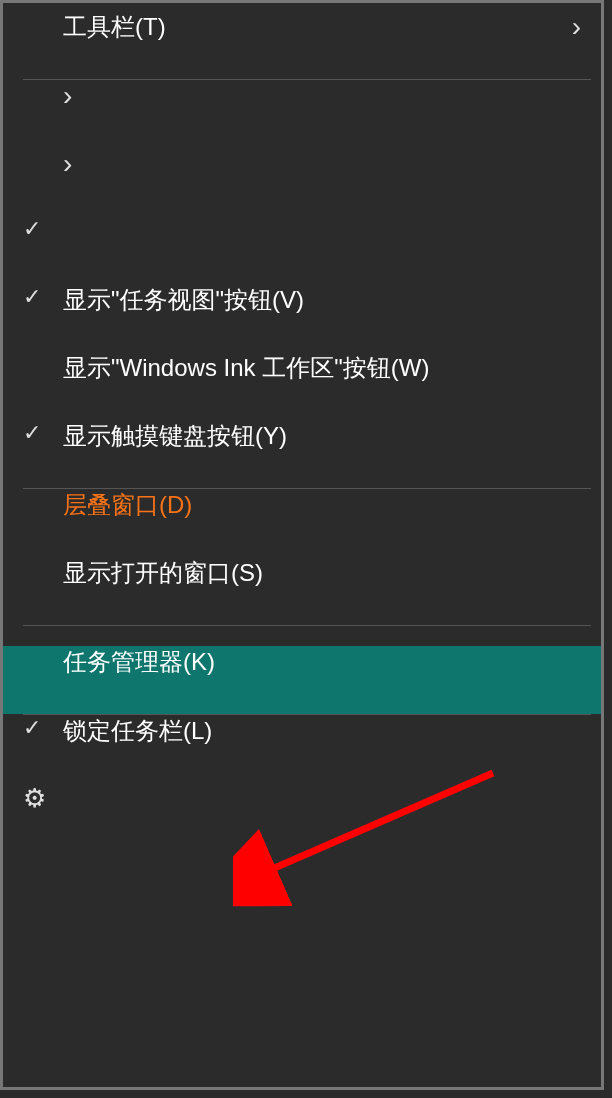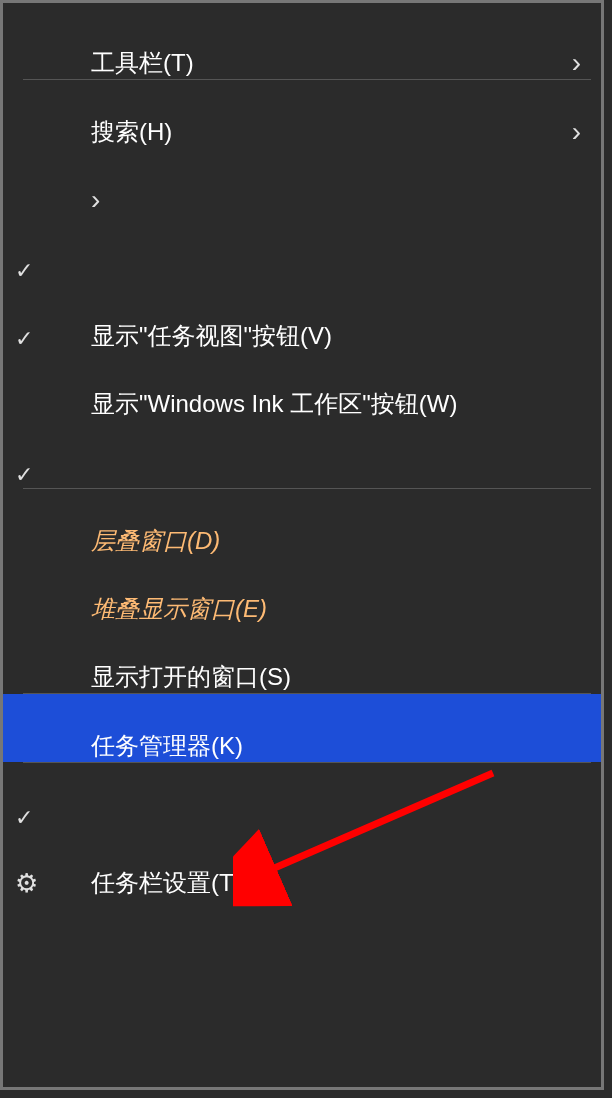--- a/index.html
+++ b/index.html
@@ -16,35 +16,34 @@
     border: 3px solid #777;
     width: 604px;
     height: 1090px;
     background: #2b2b2b;
     box-sizing: border-box;
     padding-top: 8px;
     position: relative;
   }
   .item {
     display: flex;
-    align-items: flex-end;
+    align-items: flex-start;
     height: 68px;
-    padding-left: 12px;
+    padding-left: 20px;
     padding-right: 20px;
     color: #fff;
     font-size: 24px;
     position: relative;
-    gap: 36px;
   }
   .item.disabled {
-    color: #fdba74;
-    font-style: italic;
+    color: #f97316;
   }
   .item.highlight {
-    background: #1d4ed8;
+    background: #0f766e;
+    margin-top: 20px;
   }
   .icon-slot {
     width: 40px;
     display: flex;
     align-items: center;
     justify-content: flex-start;
     flex-shrink: 0;
   }
   .label {
     flex: 1;
@@ -83,21 +82,20 @@
   <div class="item">
     <span class="icon-slot"></span>
     <span class="label">工具栏(T)</span>
     <span class="chevron">›</span>
   </div>
 
   <div class="sep"></div>
 
   <div class="item">
     <span class="icon-slot"></span>
-    <span class="label">搜索(H)</span>
     <span class="chevron">›</span>
   </div>
 
   <div class="item">
     <span class="icon-slot"></span>
     <span class="chevron">›</span>
   </div>
 
   <div class="item">
     <span class="icon-slot">
@@ -115,60 +113,57 @@
 
   <div class="item">
     <span class="icon-slot"></span>
     <span class="label">显示"Windows Ink 工作区"按钮(W)</span>
   </div>
 
   <div class="item">
     <span class="icon-slot">
         <span class="check">✓</span>
       </span>
+    <span class="label">显示触摸键盘按钮(Y)</span>
   </div>
 
   <div class="sep"></div>
 
   <div class="item disabled">
     <span class="icon-slot"></span>
     <span class="label">层叠窗口(D)</span>
   </div>
 
-  <div class="item disabled">
-    <span class="icon-slot"></span>
-    <span class="label">堆叠显示窗口(E)</span>
-  </div>
 
 
   <div class="item">
     <span class="icon-slot"></span>
     <span class="label">显示打开的窗口(S)</span>
   </div>
 
   <div class="sep"></div>
 
   <div class="item highlight">
     <span class="icon-slot"></span>
     <span class="label">任务管理器(K)</span>
   </div>
 
   <div class="sep"></div>
 
   <div class="item">
     <span class="icon-slot">
         <span class="check">✓</span>
       </span>
+    <span class="label">锁定任务栏(L)</span>
   </div>
 
   <div class="item">
     <span class="icon-slot">
         <span class="gear">⚙</span>
       </span>
-    <span class="label">任务栏设置(T)</span>
   </div>
 
   <svg class="arrow-svg" width="280" height="160">
     <defs>
       <marker id="ah" markerWidth="14" markerHeight="12" refX="2" refY="6" orient="auto">
         <polygon points="0 0, 14 6, 0 12" fill="#ff0000"></polygon>
       </marker>
     </defs>
     <line x1="260" y1="10" x2="30" y2="110" stroke="#ff0000" stroke-width="7" marker-end="url(#ah)"></line>
   </svg>

